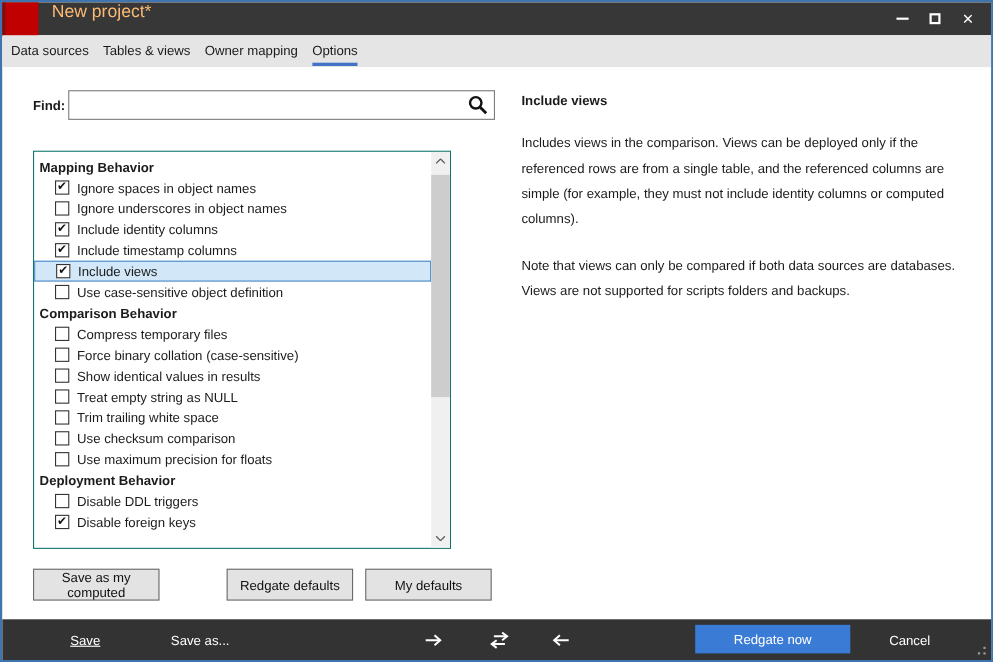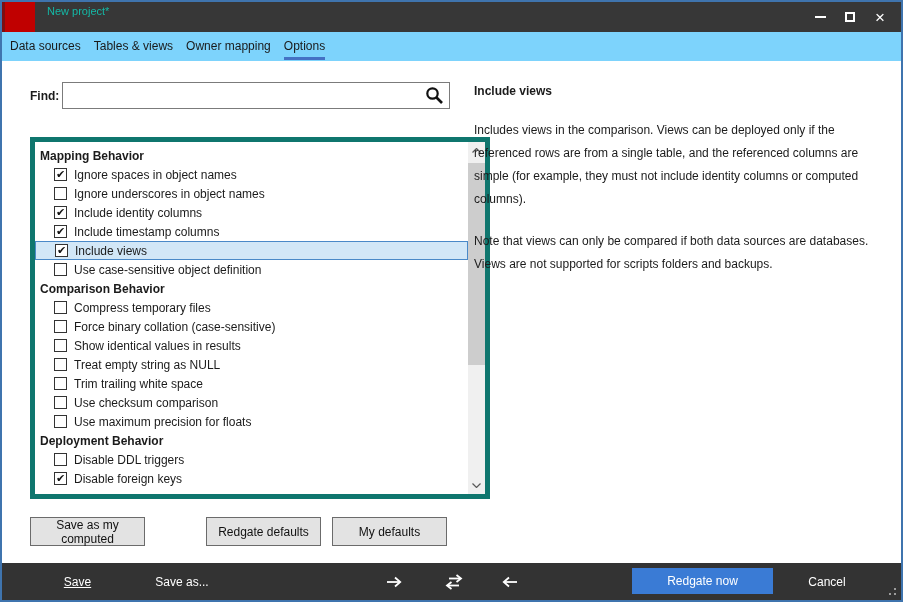--- a/index.html
+++ b/index.html
@@ -21,39 +21,39 @@
     display: flex; align-items: center;
   }
   .app-icon {
     position: absolute; left: 0; top: 0; width: 33px; height: 31px;
     background: #c00000;
     border-left: 3px solid #7d0e10;
   }
   .title-text {
     position: absolute; left: 45px; top: 0; height: 18px;
     display: flex; align-items: center;
-    color: #14b8a6; font-size: 11px;
+    color: #fdba74; font-size: 16px;
   }
   .win-controls {
     position: absolute; right: 6px; top: 0; height: 30px;
     display: flex; align-items: center;
   }
   .win-btn {
     width: 30px; height: 30px;
     display: flex; align-items: center; justify-content: center;
     color: #ffffff; cursor: default;
   }
   .minimize-glyph { width: 11px; height: 2px; background: #ffffff; }
   .maximize-glyph { width: 10px; height: 10px; border: 2px solid #ffffff; }
   .close-glyph { font-size: 17px; line-height: 17px; color: #ffffff; }
 
   
   .tabbar {
     position: absolute; left: 0; top: 30px; right: 0; height: 29px;
-    background: #7dd3fc;
+    background: #e5e5e5;
     display: flex; align-items: center;
     padding-left: 8px;
   }
   .tab {
     margin-right: 13px;
     padding: 6px 0 4px 0;
     color: #1a1a1a;
     border-bottom: 3px solid transparent;
     cursor: default;
   }
@@ -64,22 +64,22 @@
   .find-input {
     position: absolute; left: 60px; top: 80px; width: 388px; height: 27px;
     border: 1px solid #7b7b7b; background: #ffffff;
     font-family: "Liberation Sans", sans-serif; font-size: 12px;
     padding: 0 28px 0 6px; outline: none;
   }
   .search-icon { position: absolute; left: 423px; top: 84px; width: 19px; height: 19px; }
 
   
   .list {
-    position: absolute; left: 28px; top: 135px; width: 460px; height: 362px;
-    border: 5px solid #0f766e; background: #ffffff; overflow: hidden;
+    position: absolute; left: 28px; top: 135px; width: 380px; height: 362px;
+    border: 1px solid #0f766e; background: #ffffff; overflow: hidden;
   }
   .list-rows { position: absolute; left: 0; top: 4px; right: 17px; }
   .row { height: 19px; display: flex; align-items: center; }
   .row.heading { font-weight: bold; padding-left: 5px; }
   .row.item { padding-left: 19px; }
   .row.selected {
     background: #d2e7f7;
     border: 1px solid #4a89c8;
   }
   .cb {

